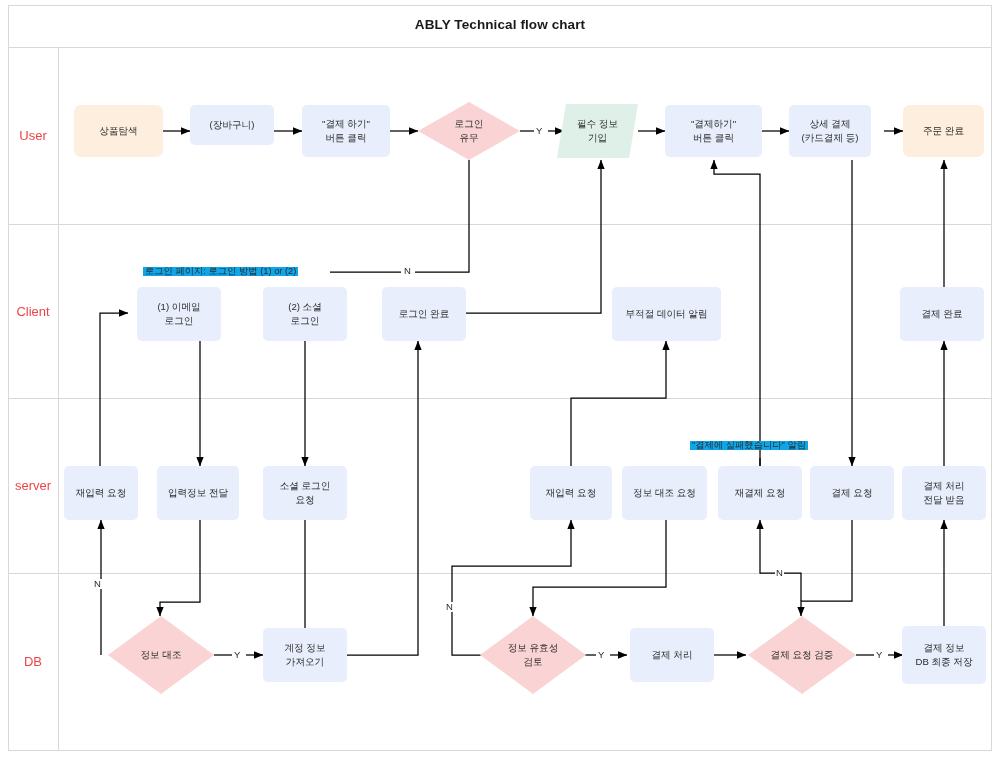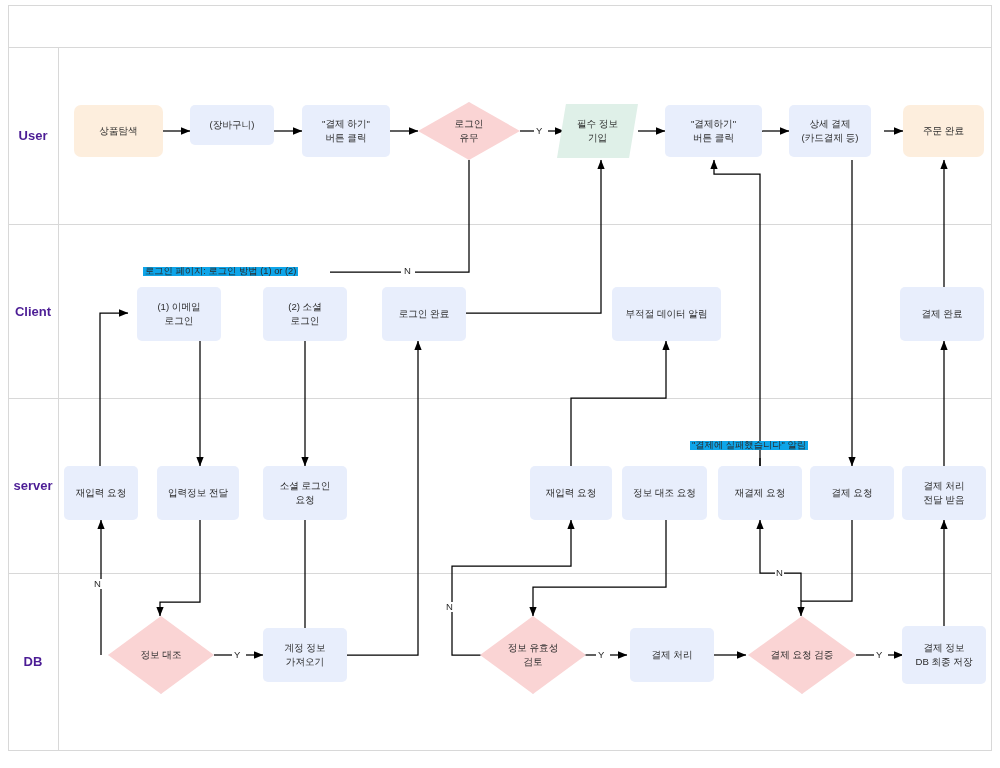--- a/index.html
+++ b/index.html
@@ -9,21 +9,21 @@
 
   
   .lane-title{
     position:absolute;left:8px;right:8px;top:5px;height:38px;
     display:flex;align-items:center;justify-content:center;
     font-size:13.5px;color:#1a1a1a;font-weight:600;letter-spacing:.1px;
   }
   .lane-label{
     position:absolute;left:8px;width:50px;
     display:flex;align-items:center;justify-content:center;
-    font-size:13px;font-weight:700;color:#4c1d95;
+    font-size:13px;font-weight:400;color:#ef4444;
   }
 
   
   .node{
     position:absolute;display:flex;align-items:center;justify-content:center;
     text-align:center;font-size:9.6px;line-height:1.45;color:#2b2b2b;
     box-sizing:border-box;padding:2px 3px;white-space:pre-line;
   }
   .n-box{background:#e8eefc;border-radius:5px;}
   .n-box-peach{background:#fdeedd;border-radius:7px;}
@@ -141,20 +141,21 @@
       <path d="M852,519 L852,601 L801,601 L801,616" marker-end="url(#ah)"></path>
 
       <line x1="944" y1="626" x2="944" y2="520" marker-end="url(#ah)"></line>
 
       <line x1="944" y1="466" x2="944" y2="341" marker-end="url(#ah)"></line>
 
       <line x1="944" y1="288" x2="944" y2="160" marker-end="url(#ah)"></line>
     </g>
   </svg>
 
+  <div class="lane-title">ABLY Technical flow chart</div>
 
   <div class="lane-label" style="top:47px;height:177px;">User</div>
   <div class="lane-label" style="top:224px;height:174px;">Client</div>
   <div class="lane-label" style="top:398px;height:175px;">server</div>
   <div class="lane-label" style="top:573px;height:177px;">DB</div>
 
   <div class="node n-box-peach" style="left:74px;top:105px;width:89px;height:52px;">
     <span class="lbl">상품탐색</span></div>
 
   <div class="node n-box" style="left:190px;top:105px;width:84px;height:40px;text-align:center;">

